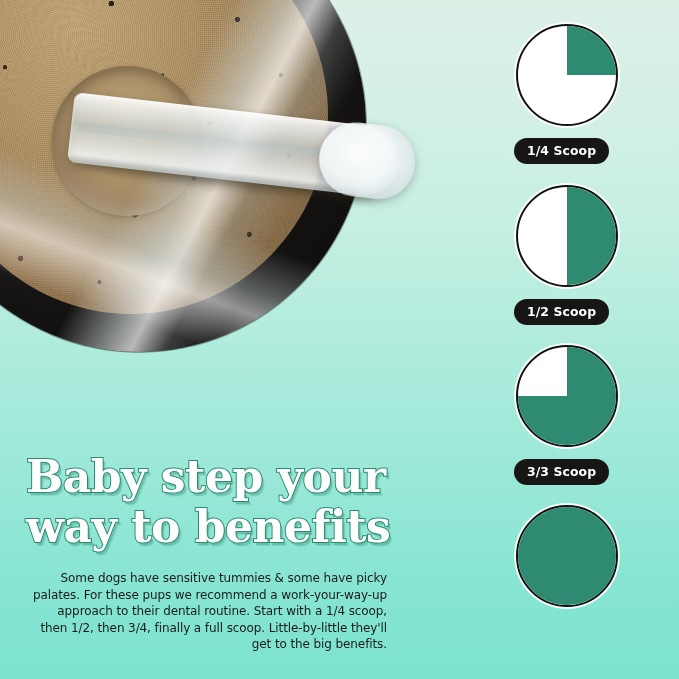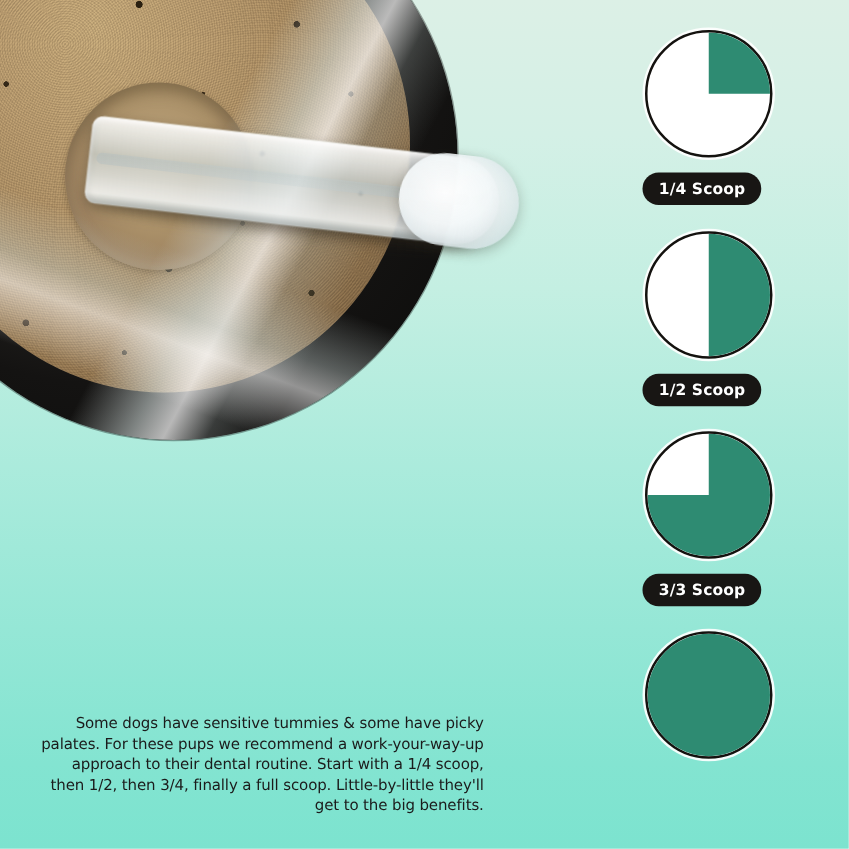--- a/index.html
+++ b/index.html
@@ -320,20 +320,22 @@
       <div class="jar-rim-gloss2"></div>
     </div>
     <div class="scoop">
       <div class="scoop-shadow"></div>
       <div class="scoop-handle"></div>
       <div class="scoop-ridge"></div>
       <div class="scoop-tip"></div>
     </div>
   </div>
 
+  <h1 class="headline" style="color: rgb(255, 255, 255); -webkit-text-stroke: 2px rgb(46, 139, 114);">Baby step your
+way to benefits</h1>
 
   <p class="body-copy" style="color: rgb(27, 27, 27);">Some dogs have sensitive tummies &amp; some have picky palates. For these pups we recommend a work-your-way-up approach to their dental routine. Start with a 1/4 scoop, then 1/2, then 3/4, finally a full scoop. Little-by-little they'll get to the big benefits.</p>
 
   <div class="dial-column">
 
     <div class="dial-group g0">
       <div class="dial">
         <div class="fill fill-q1" style="background: rgb(46, 139, 114);"></div>
       </div>
       <span class="pill" style="background: rgb(24, 22, 20); color: rgb(255, 255, 255);">1/4 Scoop</span>

